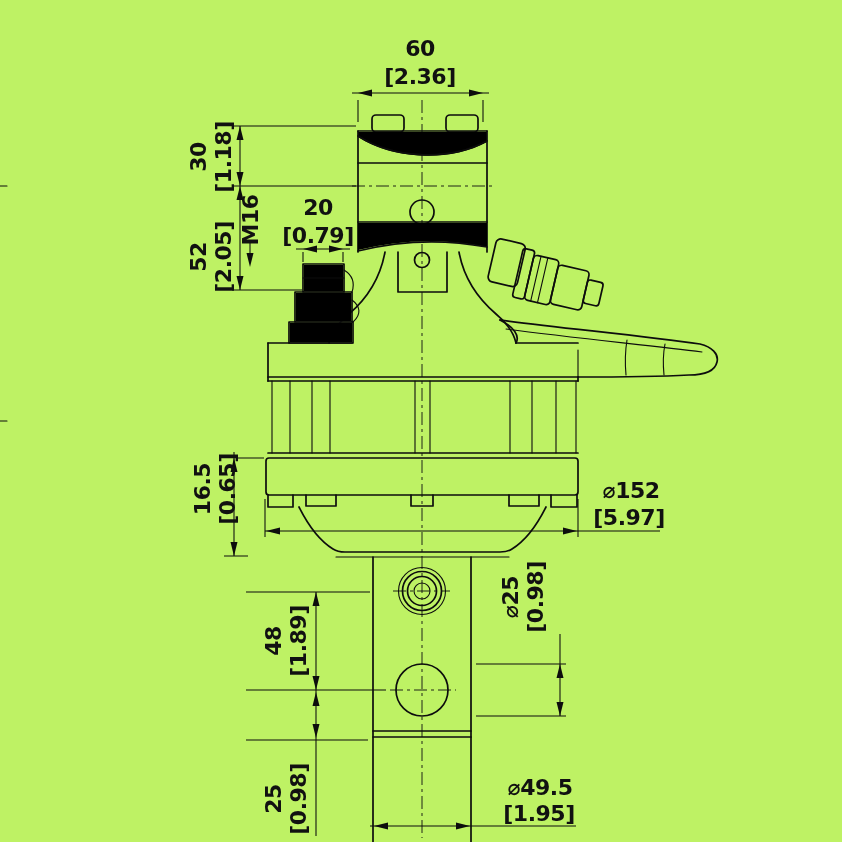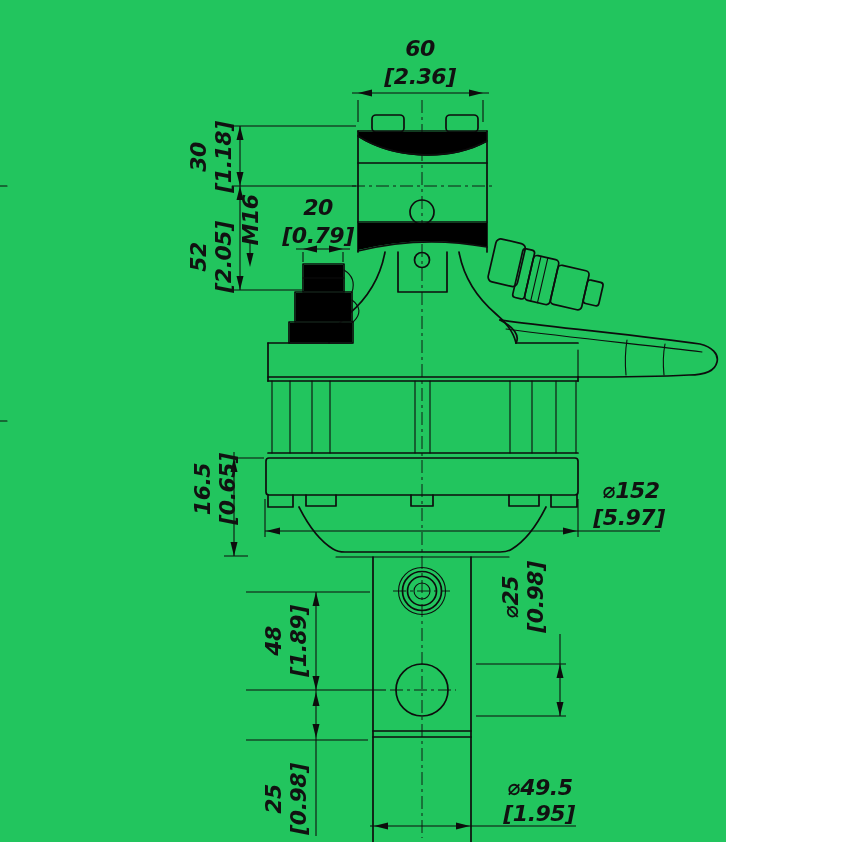--- a/index.html
+++ b/index.html
@@ -1,17 +1,17 @@
 <!DOCTYPE html>
 <html><head>
 <meta charset="utf-8">
 <style>
   html,body{margin:0;padding:0;background:#ffffff;}
-  .stage{position:relative;width:726px;height:842px;background:#22c55e;overflow:hidden;
-         font-family:"DejaVu Sans",sans-serif;font-style:italic;}
+  .stage{position:relative;width:842px;height:842px;background:#bef264;overflow:hidden;
+         font-family:"DejaVu Sans",sans-serif;}
   svg{position:absolute;left:0;top:0;}
   .o  {fill:none;stroke:#0d0d0d;stroke-width:1.7;stroke-linecap:round;stroke-linejoin:round;}
   .t  {fill:none;stroke:#0d0d0d;stroke-width:1.1;stroke-linecap:round;stroke-linejoin:round;}
   .d  {fill:none;stroke:#0d0d0d;stroke-width:1.05;}
   .cl {fill:none;stroke:#0d0d0d;stroke-width:0.9;stroke-dasharray:13 4 3 4;}
   .ar {fill:#0d0d0d;stroke:none;}
   text{font-family:"DejaVu Sans",sans-serif;font-size:22px;font-weight:bold;
        fill:#111111;letter-spacing:-0.5px;}
 </style>
 </head>

